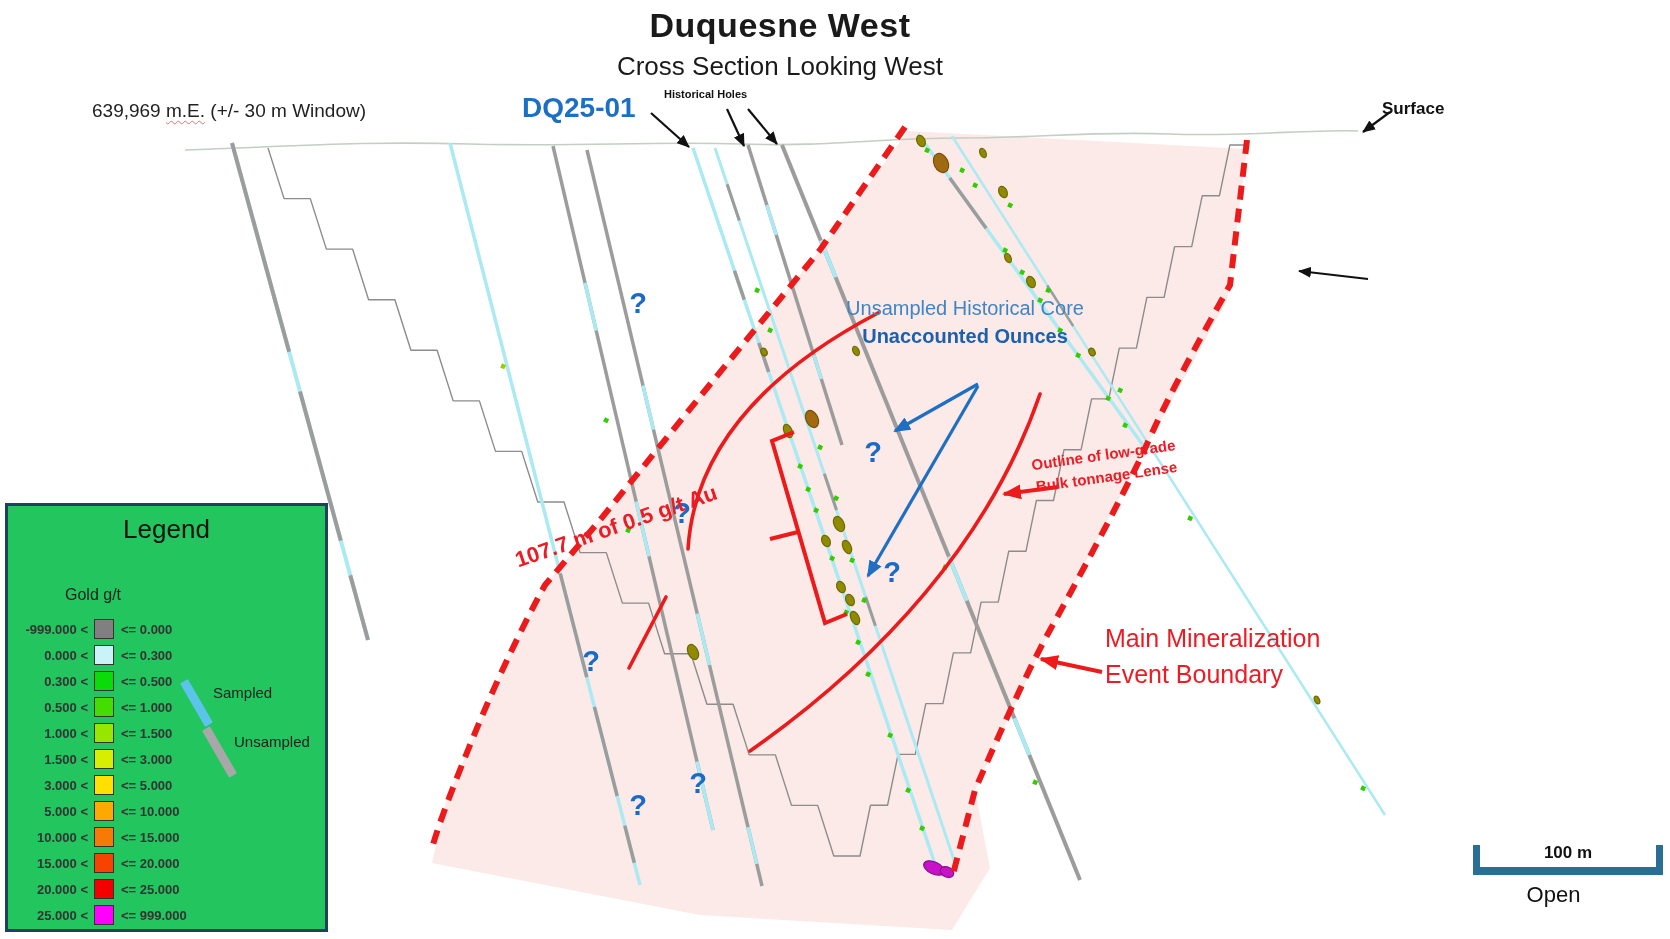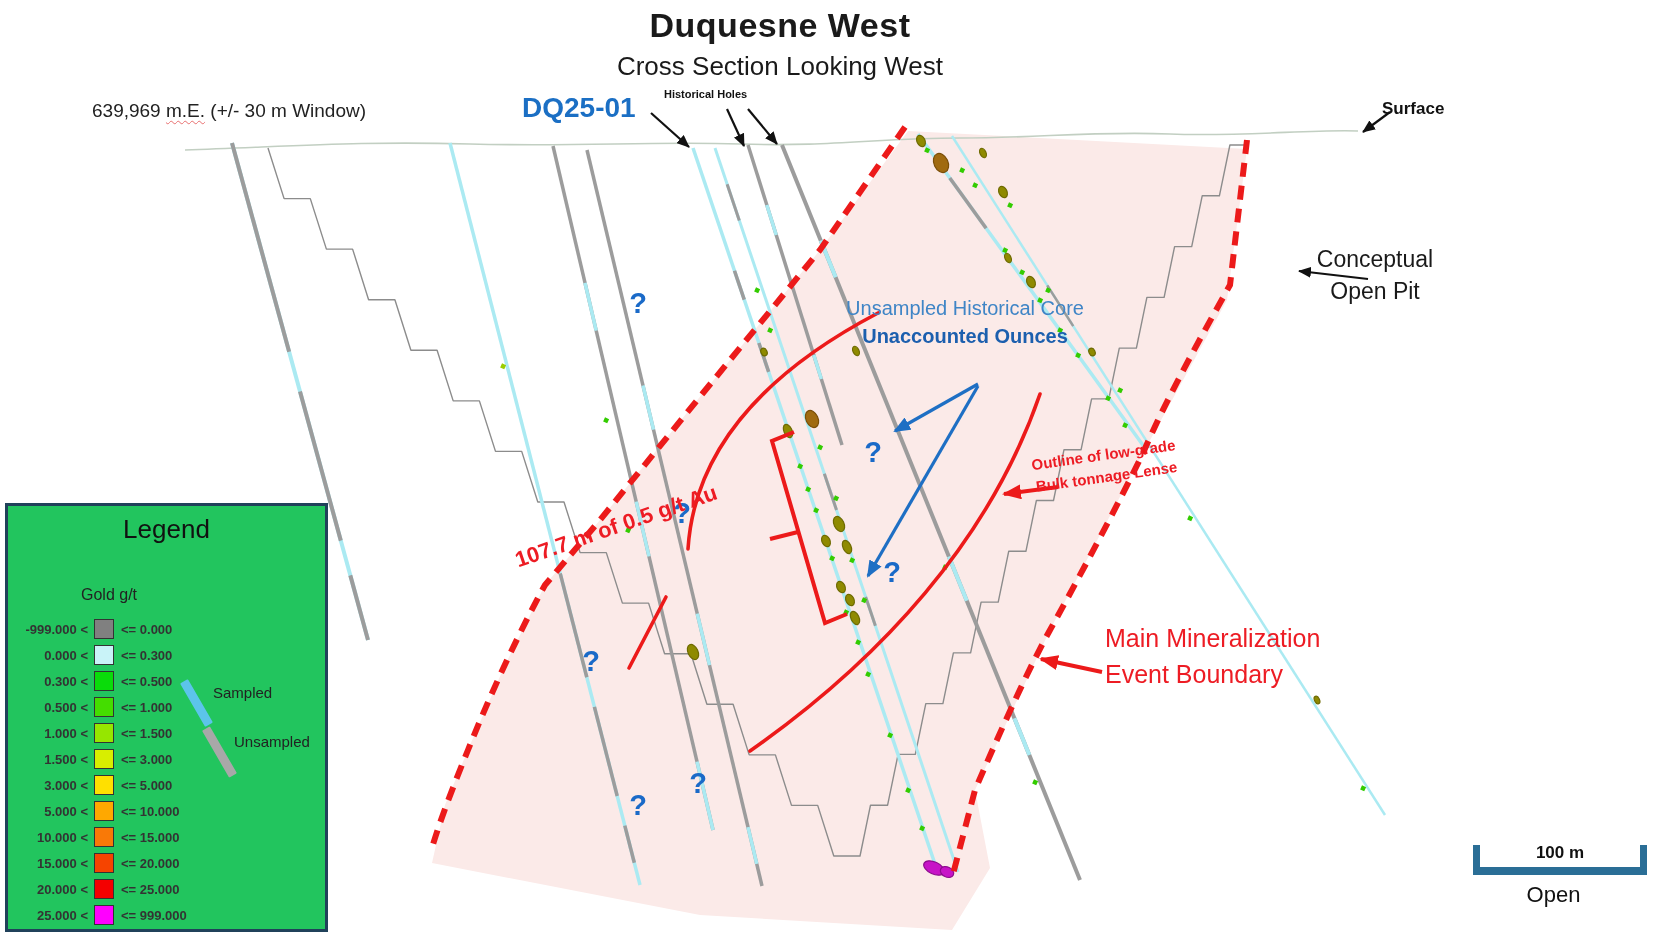--- a/index.html
+++ b/index.html
@@ -18,32 +18,32 @@
   .lbl-pit { left:1288px; top:243px; width:174px; text-align:center; font-size:23px; color:#1a1a1a; line-height:32px; }
   .lbl-unscore { left:798px; top:294px; width:334px; text-align:center; line-height:28px; }
   .lbl-unscore .l1 { font-size:20px; }
   .lbl-unscore .l2 { font-size:20px; font-weight:bold; }
   .lbl-lens { left:1028px; top:444px; width:154px; text-align:center; font-size:15px; font-weight:bold; line-height:22px; transform:rotate(-8deg); }
   .lbl-107 { left:516px; top:548px; font-size:22px; font-weight:bold; transform:rotate(-19deg); transform-origin:0 50%; }
   .lbl-mme { left:1105px; top:620px; font-size:25px; line-height:36px; }
   
   #legend { position:absolute; left:5px; top:503px; width:323px; height:429px; border:3px solid #20415A; background:#22c55e; z-index:3; }
   .legend-title { position:absolute; left:0; top:8px; width:100%; text-align:center; font-size:26px; color:#111; }
-  .legend-gold { position:absolute; left:57px; top:80px; font-size:16px; color:#222;margin-left:16px; }
+  .legend-gold { position:absolute; left:57px; top:80px; font-size:16px; color:#222; }
   #legend-rows { position:absolute; left:6px; top:110px; }
   .lrow { display:flex; align-items:center; height:26px; }
   .lfrom { width:74px; text-align:right; font-size:13px; font-weight:600; color:#333; }
   .lswatch { width:20px; height:20px; border:1.5px solid #333; margin:0 7px 0 6px; }
   .lto { font-size:13px; font-weight:600; color:#333; }
   .samp-bar { position:absolute; left:184px; top:172px; width:9px; height:50px; transform:rotate(-30deg); border-radius:1px; }
   .unsamp-bar { position:absolute; left:207px; top:219px; width:9px; height:54px; transform:rotate(-30deg); border-radius:1px; }
   .samp-lbl { position:absolute; left:205px; top:178px; font-size:15px; color:#222; }
   .unsamp-lbl { position:absolute; left:226px; top:227px; font-size:15px; color:#222; }
   
-  #scalebar { position:absolute; left:1473px; top:845px; width:174px; height:30px; z-index:2;
+  #scalebar { position:absolute; left:1473px; top:845px; width:190px; height:30px; z-index:2;
               border-left:7px solid; border-right:7px solid; border-bottom:8px solid; }
   .scale-dist { position:absolute; left:0; top:-2px; width:100%; text-align:center; font-size:17px; font-weight:bold; color:#111; }
   .lbl-scale { left:1473px; top:882px; width:161px; text-align:center; font-size:22px; color:#111; }
   .qm-text { font-weight:bold; font-size:29px; font-family:"Liberation Sans",sans-serif; }
 </style>
 </head>
 <body>
 
 <div id="stage">
 
@@ -204,24 +204,20 @@
   </div>
 
   <div class="lbl lbl-section"><span>639,969 </span><span class="wavy">m.E.</span><span> (+/- 30 m Window)</span></div>
 
   <div class="lbl lbl-dq" id="dq-label" style="color: rgb(27, 111, 196);">DQ25-01</div>
 
   <div class="lbl lbl-hist">Historical Holes</div>
 
   <div class="lbl lbl-surface">Surface</div>
 
-  <div class="lbl lbl-pit">
-    <div>Conceptual</div>
-    <div>Open Pit</div>
-  </div>
 
   <div class="lbl lbl-unscore">
     <div class="l1" id="unscore-l1" style="color: rgb(63, 133, 198);">Unsampled Historical Core</div>
     <div class="l2" id="unscore-l2" style="color: rgb(28, 95, 174);">Unaccounted Ounces</div>
   </div>
 
   <div class="lbl lbl-lens" id="lens-label" style="color: rgb(237, 28, 36);">
     <div>Outline of low-grade</div>
     <div>Bulk tonnage Lense</div>
   </div>

